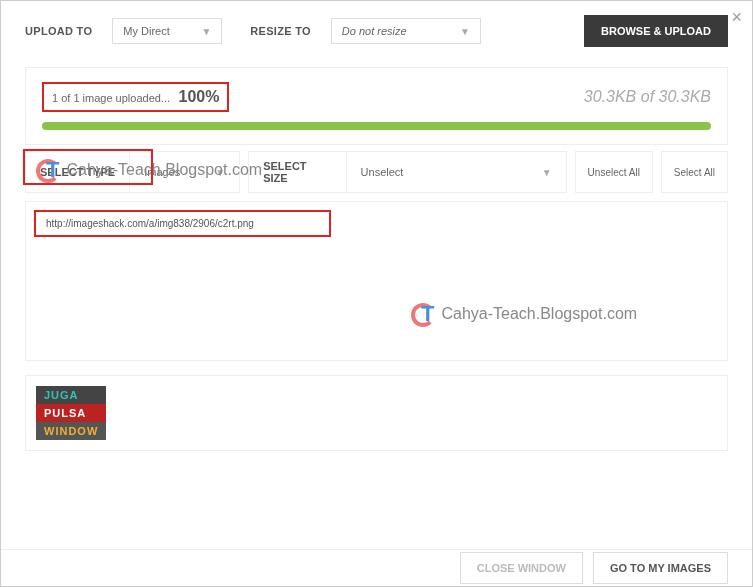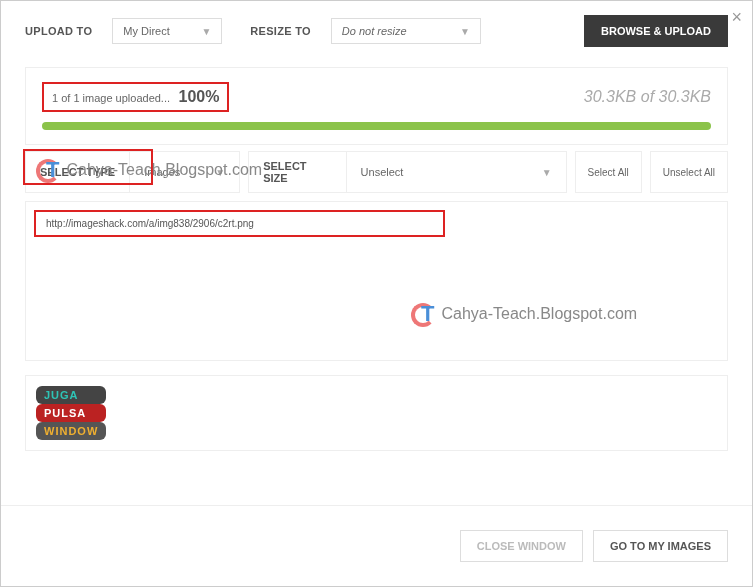--- a/index.html
+++ b/index.html
@@ -26,28 +26,28 @@
     .wm-logo { display: inline-block; width: 28px; height: 28px; position: relative; vertical-align: middle; margin-right: -2px; }
     .wm-c { position: absolute; width: 24px; height: 24px; border: 4px solid #e77; border-right-color: transparent; border-radius: 50%; left: 0; top: 2px; }
     .wm-t { position: absolute; color: #4a8fd8; font-weight: bold; font-size: 22px; left: 10px; top: 0; }
     .select-row { display: flex; align-items: stretch; gap: 8px; margin: 6px 24px; }
     .select-combo { display: flex; border: 1px solid #eee; }
     .select-label { padding: 8px 14px; font-size: 11px; font-weight: bold; color: #555; background: #fff; display: flex; align-items: center; }
     .select-dd { display: flex; align-items: center; justify-content: space-between; padding: 8px 14px; font-size: 11px; color: #666; min-width: 110px; border-left: 1px solid #eee; }
     .select-dd-wide { min-width: 220px; }
     .btn-small { border: 1px solid #eee; background: #fff; padding: 8px 12px; font-size: 10px; color: #666; cursor: pointer; }
     .link-panel { margin: 8px 24px 0; border: 1px solid #eee; padding: 8px; height: 160px; background: #fff; position: relative; }
-    .link-field { border: 2px solid #d22; padding: 6px 10px; font-size: 10px; color: #555; width: 411px; background: #fff; }
+    .link-field { border: 2px solid #d22; padding: 6px 10px; font-size: 10px; color: #555; width: 297px; background: #fff; }
     .ad-panel { margin: 14px 24px 0; border: 1px solid #eee; padding: 10px; background: #fff; }
     .ad-block { display: inline-block; }
-    .ad-line { font-size: 11px; font-weight: bold; padding: 3px 8px; color: #fff; letter-spacing: 1px; border-radius: 6px; }
+    .ad-line { font-size: 11px; font-weight: bold; padding: 3px 8px; color: #fff; letter-spacing: 1px; }
     .ad-juga { background: #444; color: #2ec4b6; }
     .ad-pulsa { background: #b22; }
     .ad-gratis { background: #555; color: #f0b030; }
-    .footer { position: absolute; bottom: 0; left: 0; right: 0; display: flex; justify-content: flex-end; gap: 10px; padding: 24px 24px; border-top: 1px solid #eee; background: #fff; }
+    .footer { position: absolute; bottom: 0; left: 0; right: 0; display: flex; justify-content: flex-end; gap: 10px; padding: 2px 24px; border-top: 1px solid #eee; background: #fff; }
     .btn-disabled { color: #bbb; }
     .red-border-select { position: absolute; border: 2px solid #d22; pointer-events: none; }
   </style>
 </head>
 <body>
 
 <div class="close-x">×</div>
 
 <div class="toolbar">
   <span class="label-text">UPLOAD TO</span>
@@ -89,22 +89,22 @@
       <span class="chevron">▼</span>
     </div>
   </div>
   <div class="select-combo" style="flex:1">
     <div class="select-label">SELECT SIZE</div>
     <div class="select-dd select-dd-wide" style="flex:1">
       <span>Unselect</span>
       <span class="chevron">▼</span>
     </div>
   </div>
+  <button class="btn-small">Unselect All</button>
   <button class="btn-small">Select All</button>
-  <button class="btn-small">Unselect All</button>
 </div>
 
 <div class="link-panel">
   <input class="link-field" readonly="" value="http://imageshack.com/a/img838/2906/c2rt.png" style="">
 </div>
 
 <div class="watermark wm2">
   <span class="wm-logo"><span class="wm-c"></span><span class="wm-t">T</span></span>
   <span>Cahya-Teach.Blogspot.com</span>
 </div>

